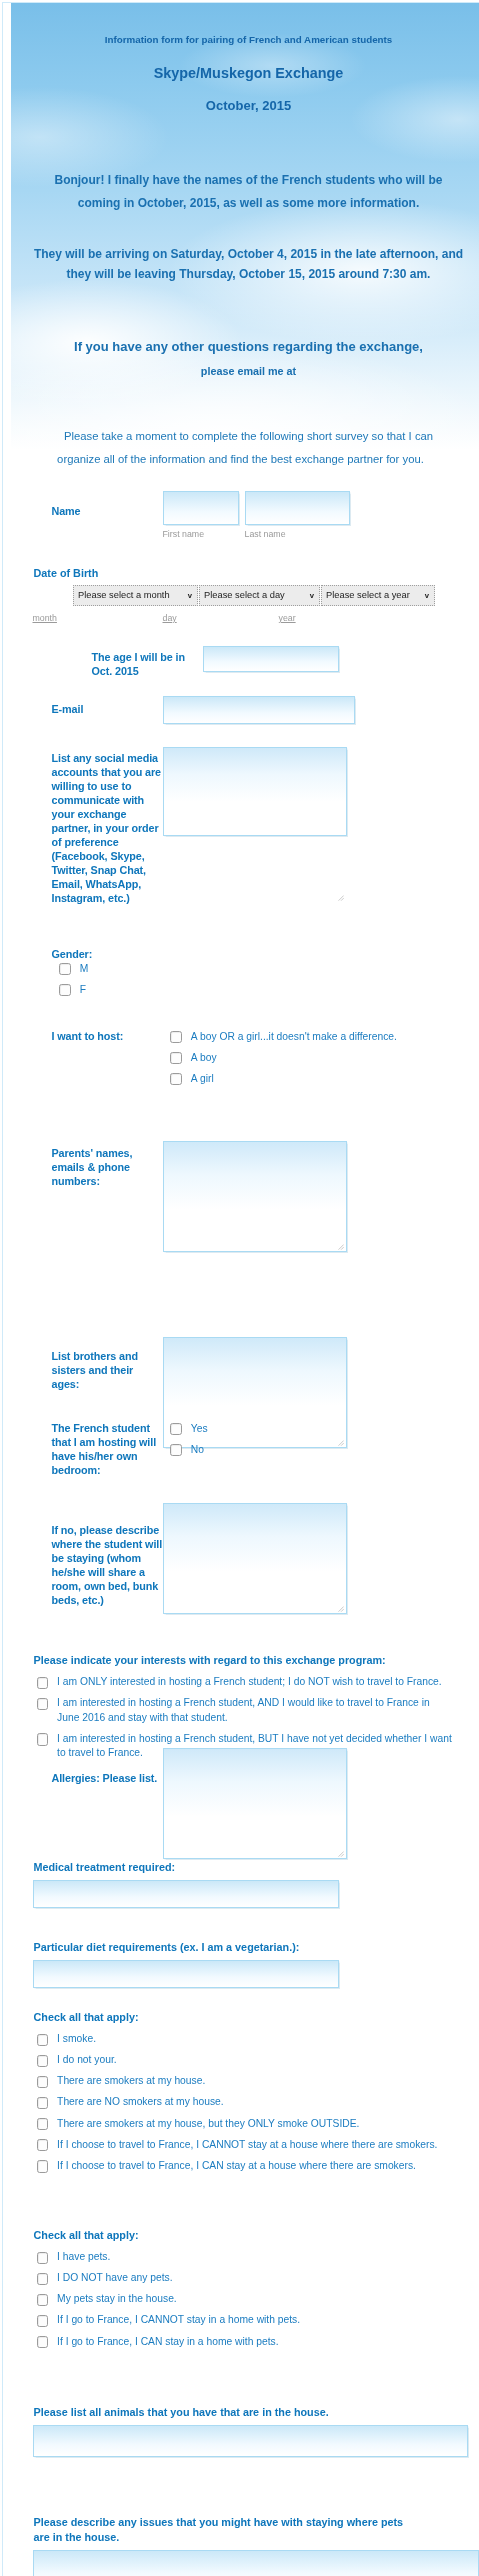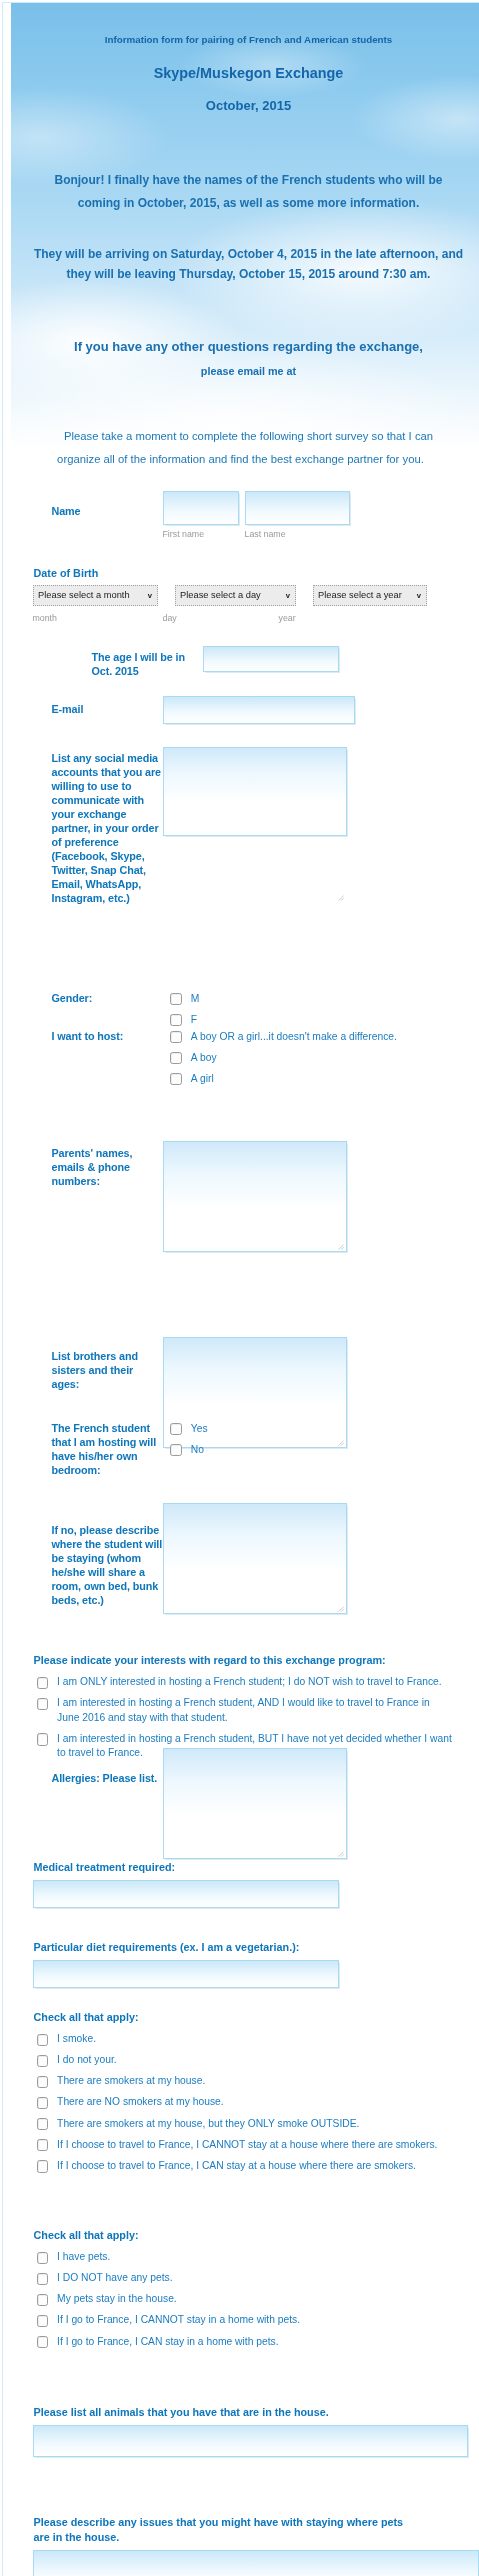--- a/index.html
+++ b/index.html
@@ -43,30 +43,30 @@
   .tawrap{position:relative;display:inline-block;}
   .tawrap svg{position:absolute;right:2.1px;bottom:3.1px;}
   
   .opt{display:flex;align-items:flex-start;margin-bottom:6.7px;}
   .box{width:9.8px;height:10.3px;flex:none;border:1px solid #9b9b9b;border-radius:2.6px;background:#fdfdfd;
        box-shadow:inset 0.5px 0.5px 1px rgba(0,0,0,.12);margin-right:8.8px;margin-top:1.5px;}
   .otext{color:#1b7cc0;font-size:10.3px;line-height:14.4px;max-width:397px;}
   .opts-full{padding-left:34px;margin-top:7.2px;}
   .fld-opts{padding-left:7.7px;padding-top:1px;}
   
-  .selrow{display:flex;gap:17px;padding-left:30px;margin-top:4.1px;}
+  .selrow{display:flex;gap:1px;padding-left:30px;margin-top:4.1px;margin-left:40px;}
   .sel{box-sizing:border-box;height:20.6px;background:#ececec;border:0.5px dotted #9e9e9e;display:flex;
        align-items:center;justify-content:space-between;padding:0 4.6px;font-size:9.3px;color:#1c1c1c;cursor:default;}
   .sel .arrow{font-size:7.7px;color:#222;font-weight:bold;margin-left:4.1px;}
   .selhelps{display:flex;padding-left:30px;margin-top:7.2px;}
-  .selhelps span{display:block;}
+  .selhelps span{display:block;text-decoration:underline;}
   .sh1{width:130px;} .sh2{width:116px;} .sh3{width:114px;}
   
   #sec-name{top:488px;} #sec-dob{top:563px;} #sec-age{top:643px;} #sec-email{top:693px;}
-  #sec-social{top:744px;} #sec-gender{top:988px;} #sec-host{top:1026px;} #sec-parents{top:1138px;}
+  #sec-social{top:744px;} #sec-gender{top:944px;flex-direction:column;} #sec-host{top:1026px;} #sec-parents{top:1138px;}
   #sec-siblings{top:1334px;} #sec-bedroom{top:1418px;} #sec-ifno{top:1500px;} #sec-interests{top:1650px;}
   #sec-allergies{top:1745px;} #sec-medical{top:1857px;} #sec-diet{top:1937px;} #sec-smoking{top:2007px;}
   #sec-pets{top:2225px;} #sec-animals{top:2402px;} #sec-petissues{top:2512px;}
   
   .name-inputs{display:flex;gap:6.2px;}
   .name-helpers{display:flex;margin-top:4.1px;}
   .name-helpers span:first-child{width:82px;}
   .wide-label-gap{margin-top:4.6px;margin-left:30px;}
 </style>
 </head>

